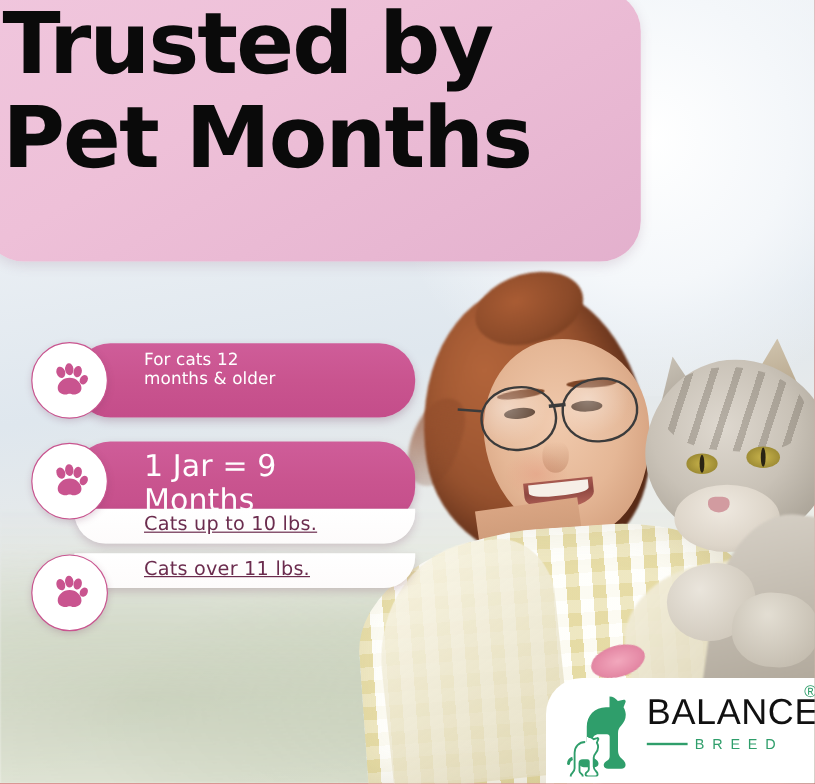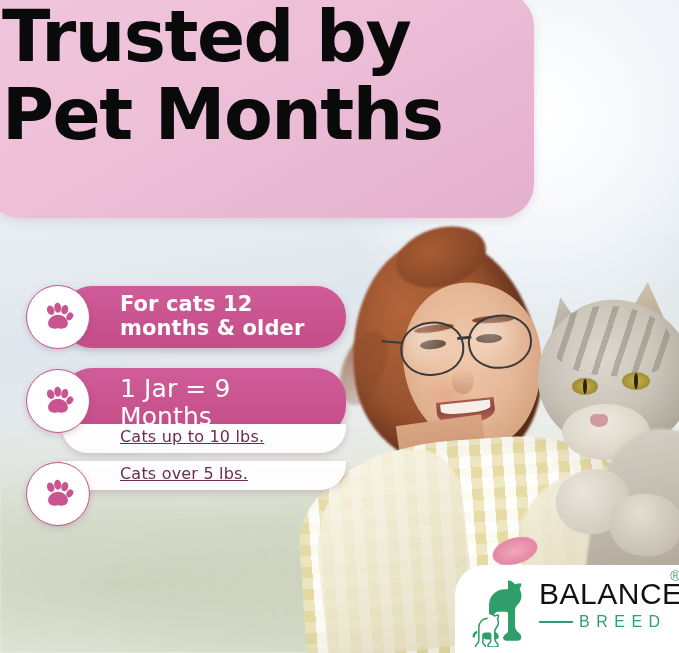--- a/index.html
+++ b/index.html
@@ -238,22 +238,22 @@
     border-radius:30px;
     background:linear-gradient(180deg,#cf5d99 0%,#c9548f 50%,#c44d8a 100%);
     box-shadow:0 3px 7px rgba(120,60,95,.28);
   }
   .pill.tall{min-height:62px;}
 
   .pill-title{
     padding:7px 16px 7px 58px;
     color:#ffffff;
     font-family:"DejaVu Sans", sans-serif;
-    font-weight:700;
-    font-size:21px;
+    font-weight:400;
+    font-size:14px;
     line-height:1.12;
     letter-spacing:.1px;
     white-space:pre-line;
   }
   .pill-title.big{font-size:25px;font-weight:400;padding-top:7px;padding-bottom:5px;}
 
   .pill-sub-wrap{
     margin-left:36px;margin-top:-12px;
     border-radius:0 0 26px 26px;
     background:linear-gradient(180deg,#ffffff 0%,#fdfbfb 100%);
@@ -301,21 +301,21 @@
   .brand-reg{
     position:absolute;top:-10px;right:-2px;
     font-size:14px;color:#2f9e6b;font-weight:400;
   }
   .brand-sub-row{
     display:flex;align-items:center;margin-top:5px;gap:6px;
   }
   .brand-rule{flex:0 0 34px;height:1.6px;background:#2f9e6b;}
   .brand-sub{
     font-family:"Liberation Sans", sans-serif;
-    font-size:16px;
+    font-size:12px;
     letter-spacing:6.5px;
     color:#2f9e6b;
     line-height:1;
   }
 </style>
 </head>
 <body>
 
 <div class="canvas">
 
@@ -404,21 +404,21 @@
             <ellipse cx="44" cy="19" rx="6.1" ry="8.4" transform="rotate(14 44 19)"></ellipse>
             <ellipse cx="53" cy="31" rx="5.6" ry="7.4" transform="rotate(32 53 31)"></ellipse>
             <path d="M32 28c9.6 0 17.6 7.4 17.6 15.3 0 6.4-5.3 9.6-11.4 9.6-3.1 0-4.6-1.1-6.2-1.1s-3.1 1.1-6.2 1.1c-6.1 0-11.4-3.2-11.4-9.6C14.4 35.4 22.4 28 32 28z"></path>
           </g>
         </svg>
       </div>
     </div>
 
     <div class="badge three">
       <div class="pill-sub-wrap">
-        <div class="pill-sub">Cats over  5 lbs.</div>
+        <div class="pill-sub">Cats over  11 lbs.</div>
       </div>
       <div class="paw-circle">
         <svg class="paw-svg" viewBox="0 0 64 64" aria-hidden="true">
           <g fill="#c9548f">
             <ellipse cx="19" cy="20" rx="6.4" ry="8.6" transform="rotate(-20 19 20)"></ellipse>
             <ellipse cx="31.5" cy="15.5" rx="6.2" ry="8.8" transform="rotate(-6 31.5 15.5)"></ellipse>
             <ellipse cx="44" cy="19" rx="6.1" ry="8.4" transform="rotate(14 44 19)"></ellipse>
             <ellipse cx="53" cy="31" rx="5.6" ry="7.4" transform="rotate(32 53 31)"></ellipse>
             <path d="M32 28c9.6 0 17.6 7.4 17.6 15.3 0 6.4-5.3 9.6-11.4 9.6-3.1 0-4.6-1.1-6.2-1.1s-3.1 1.1-6.2 1.1c-6.1 0-11.4-3.2-11.4-9.6C14.4 35.4 22.4 28 32 28z"></path>
           </g>

